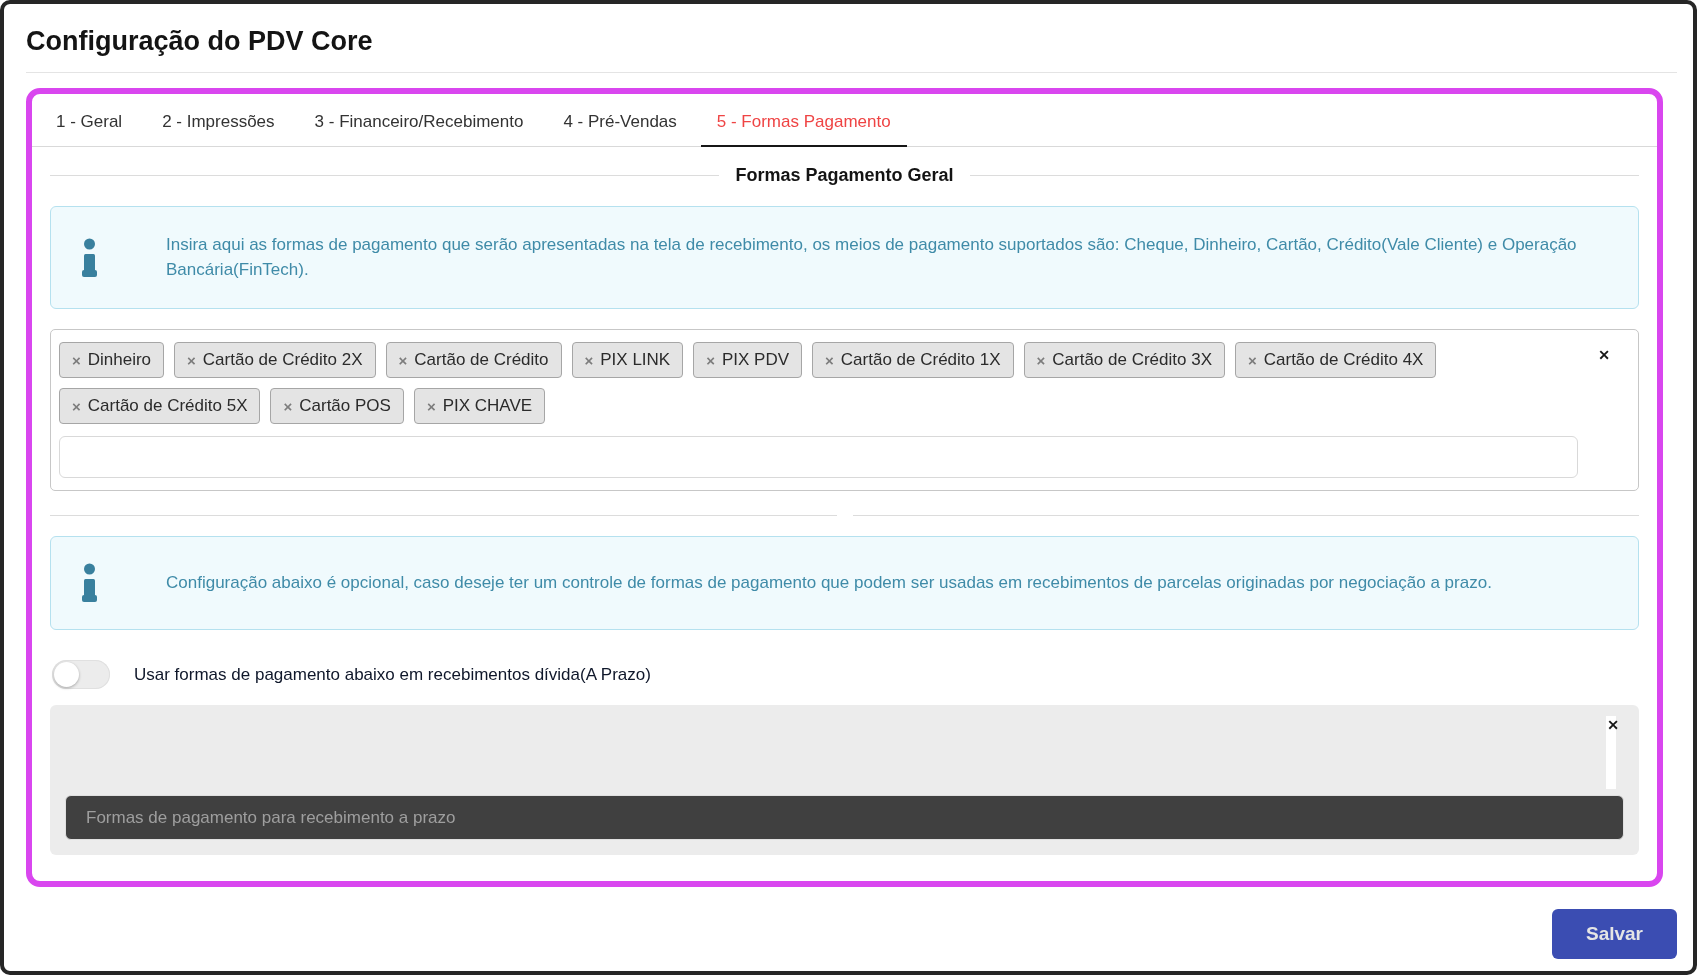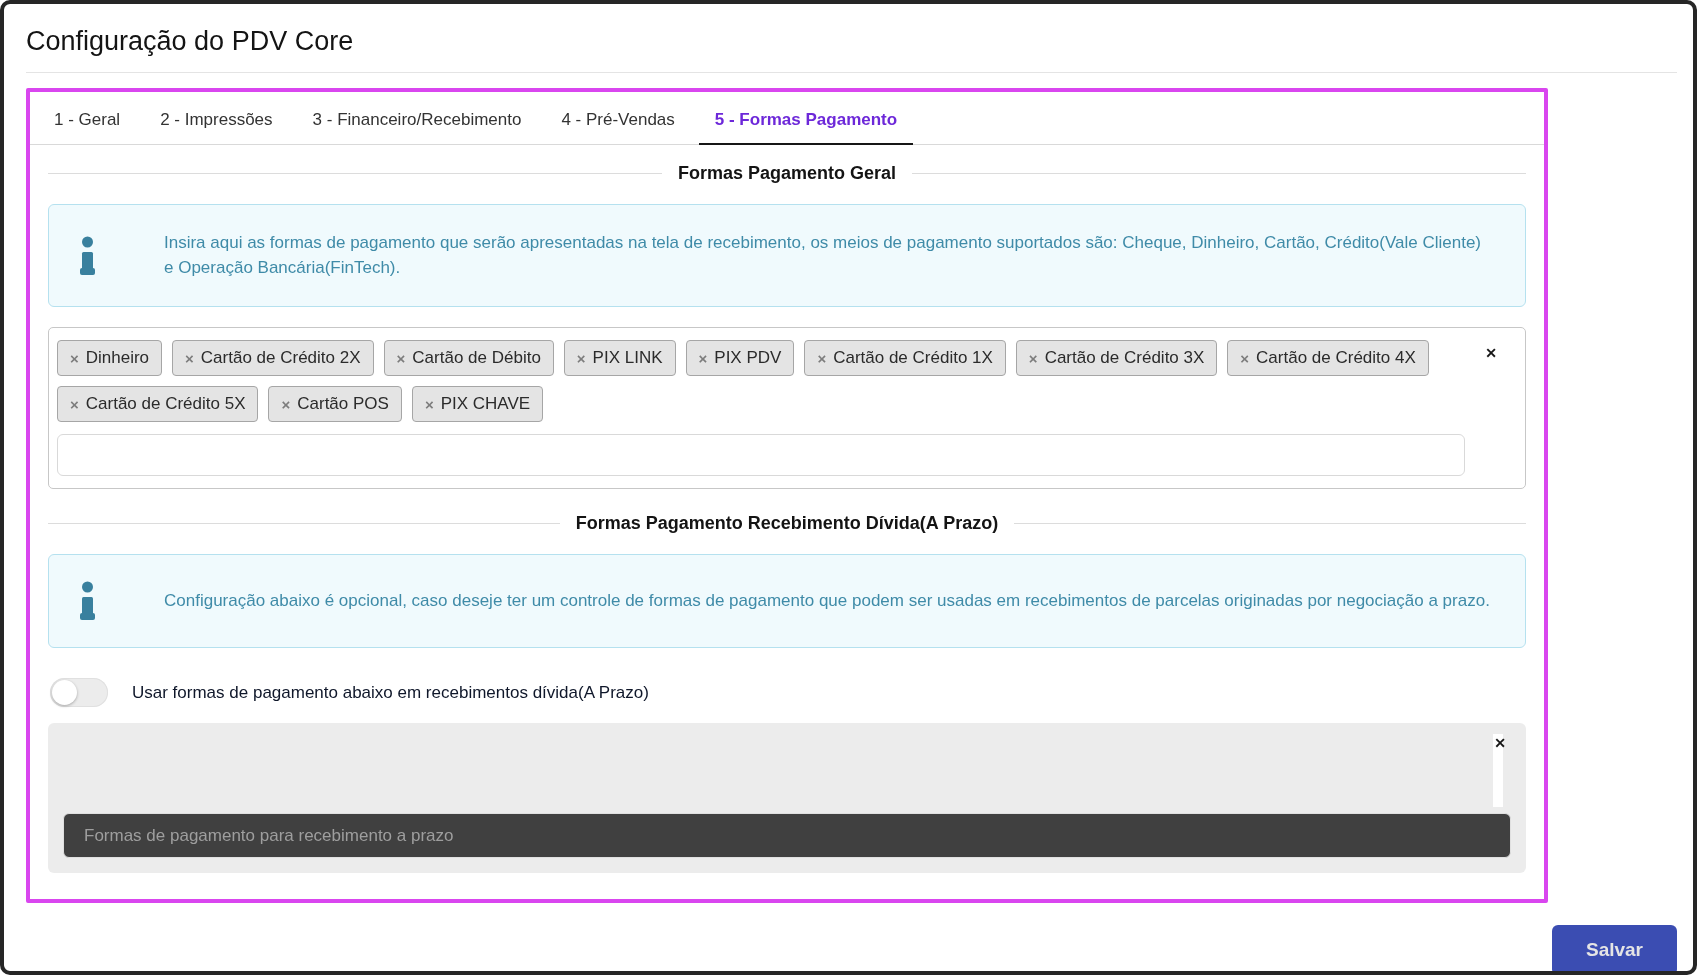--- a/index.html
+++ b/index.html
@@ -3,27 +3,27 @@
 <meta charset="utf-8">
 <style>
   html,body{margin:0;padding:0;}
   body{
     width:1697px;height:975px;box-sizing:border-box;
     border:4px solid #262626;border-radius:10px;
     background:#fff;overflow:hidden;
     font-family:"Liberation Sans",sans-serif;color:#212529;
   }
   .page{padding:16px 16px 0 22px;}
-  .page-title{font-size:27px;font-weight:normal;color:#141414;margin:6px 0 15px;}
+  .page-title{font-size:27px;font-weight:bold;color:#141414;margin:6px 0 15px;}
   .top-divider{border:none;border-top:1px solid #e4e4e4;margin:0 0 15px;}
 
-  .card{border:4px solid #d946ef;border-radius:2px;width:1522px;box-sizing:border-box;}
+  .card{border:6px solid #d946ef;border-radius:14px;width:1637px;box-sizing:border-box;}
   .tabs{display:flex;padding:12px 8px 0;border-bottom:1px solid #d9d9d9;}
   .tab{padding:6px 16px 13px;font-size:17px;color:#333;cursor:pointer;white-space:nowrap;margin-right:8px;}
-  .tab.active{font-weight:bold;color:#6d28d9;border-bottom:2px solid #161616;margin-bottom:-1px;}
+  .tab.active{font-weight:normal;color:#ef4444;border-bottom:2px solid #161616;margin-bottom:-1px;}
 
   .card-body{padding:10px 18px 26px;}
 
   .section-divider{display:flex;align-items:center;gap:16px;margin:8px 0 20px;}
   .section-divider .line{flex:1;height:1px;background:#dcdcdc;}
   .section-divider .label{font-size:18px;font-weight:bold;color:#141414;white-space:nowrap;}
 
   .info-box{
     display:flex;align-items:center;gap:68px;
     background:#f0fafd;border:1px solid #b5e1ef;border-radius:6px;
@@ -107,21 +107,21 @@
           <span class="chip">
               <span class="chip-x">×</span>
               <span>Dinheiro</span>
             </span>
           <span class="chip">
               <span class="chip-x">×</span>
               <span>Cartão de Crédito 2X</span>
             </span>
           <span class="chip">
               <span class="chip-x">×</span>
-              <span>Cartão de Débito</span>
+              <span>Cartão de Crédito</span>
             </span>
           <span class="chip">
               <span class="chip-x">×</span>
               <span>PIX LINK</span>
             </span>
           <span class="chip">
               <span class="chip-x">×</span>
               <span>PIX PDV</span>
             </span>
           <span class="chip">
@@ -147,21 +147,20 @@
           <span class="chip">
               <span class="chip-x">×</span>
               <span>PIX CHAVE</span>
             </span>
         </div>
         <input class="tags-input" type="text" style="">
       </div>
 
       <div class="section-divider">
         <div class="line"></div>
-        <div class="label">Formas Pagamento Recebimento Dívida(A Prazo)</div>
         <div class="line"></div>
       </div>
 
       <div class="info-box">
         <svg class="info-icon" width="17" height="40" viewBox="0 0 17 40">
           <circle cx="8.5" cy="6" r="5.5" fill="#39809e"></circle>
           <rect x="3" y="16" width="11" height="18" rx="1.5" fill="#39809e"></rect>
           <rect x="1" y="32" width="15" height="7" rx="2" fill="#39809e"></rect>
         </svg>
         <div class="info-text">Configuração abaixo é opcional, caso deseje ter um controle de formas de pagamento que podem ser usadas em recebimentos de parcelas originadas por negociação a prazo.</div>

